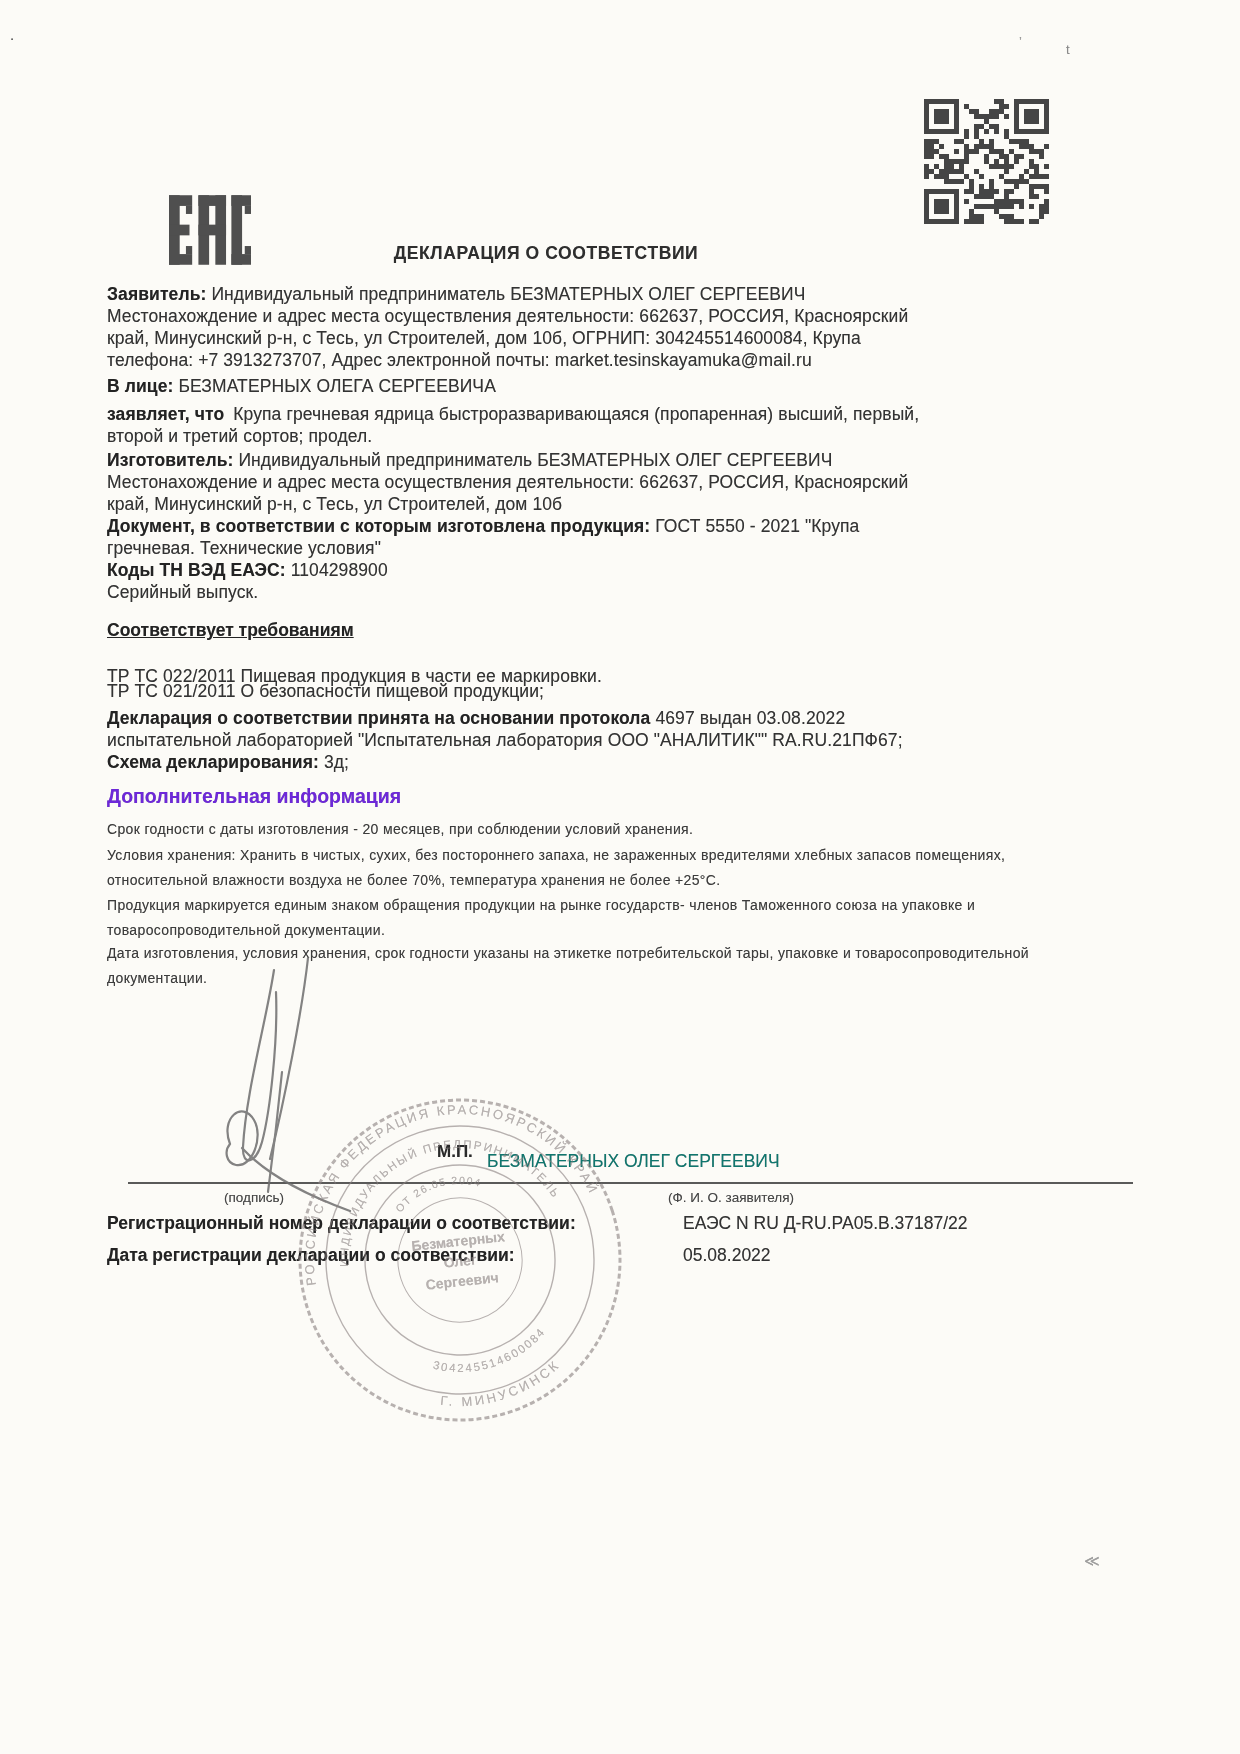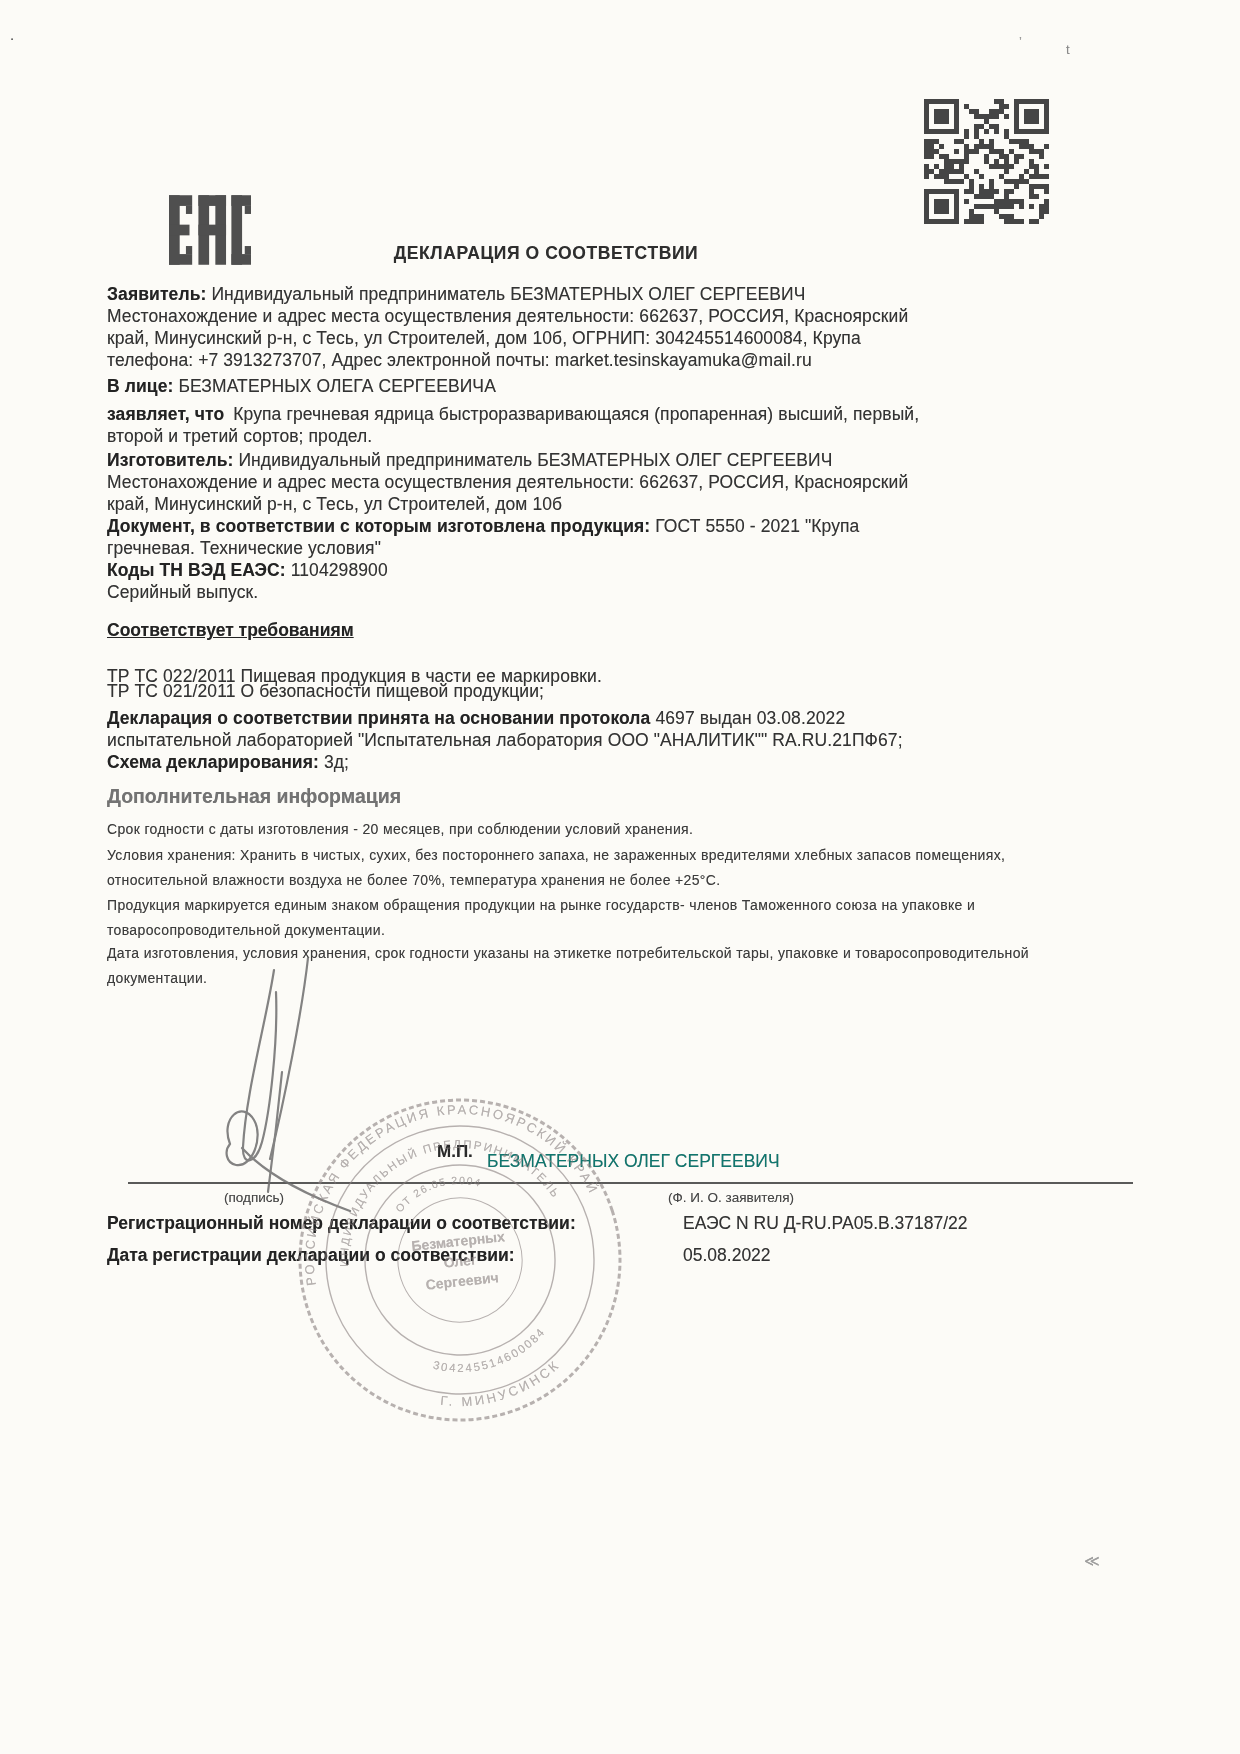--- a/index.html
+++ b/index.html
@@ -9,21 +9,21 @@
     font-family:"Liberation Sans",sans-serif;color:#333;
     text-shadow:0 0 .5px rgba(70,70,70,.45);
   }
   .abs{position:absolute;}
   .line{white-space:nowrap;}
   .para{font-size:17.5px;line-height:22px;letter-spacing:.1px;color:#333;}
   .lbl{font-weight:700;color:#232323;}
   .gap2{margin-right:9px;}
   .title{font-size:17.5px;font-weight:600;letter-spacing:.6px;color:#2e2e2e;width:1092px;text-align:center;}
   .h-bold{font-size:17.5px;font-weight:700;color:#232323;white-space:nowrap;}
-  .h-big{font-size:19.5px;font-weight:700;color:#737373;white-space:nowrap;}
+  .h-big{font-size:19.5px;font-weight:700;color:#6d28d9;white-space:nowrap;}
   .small{font-size:14px;line-height:25px;letter-spacing:.35px;color:#3c3c3c;}
   .caption{font-size:13.5px;color:#474747;}
   .mp{font-size:17px;font-weight:700;color:#2a2a2a;}
   .name{font-size:17.5px;color:#0f766e;white-space:nowrap;}
   .rule{position:absolute;height:2px;background:#3d3d3d;opacity:.85;}
   .regval{font-size:17.5px;color:#333;white-space:nowrap;}
   .speck{position:absolute;color:#9a9a9a;font-size:13px;}
   svg text{font-family:"Liberation Sans",sans-serif;}
 </style>
 </head>

